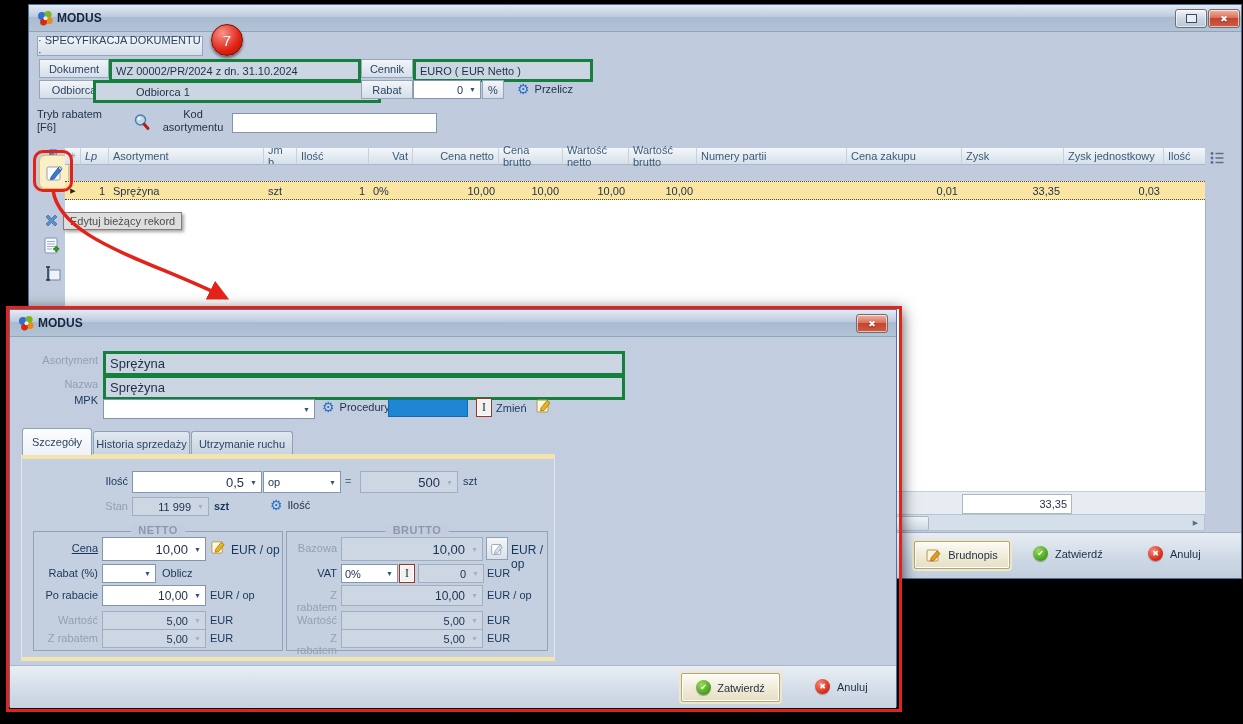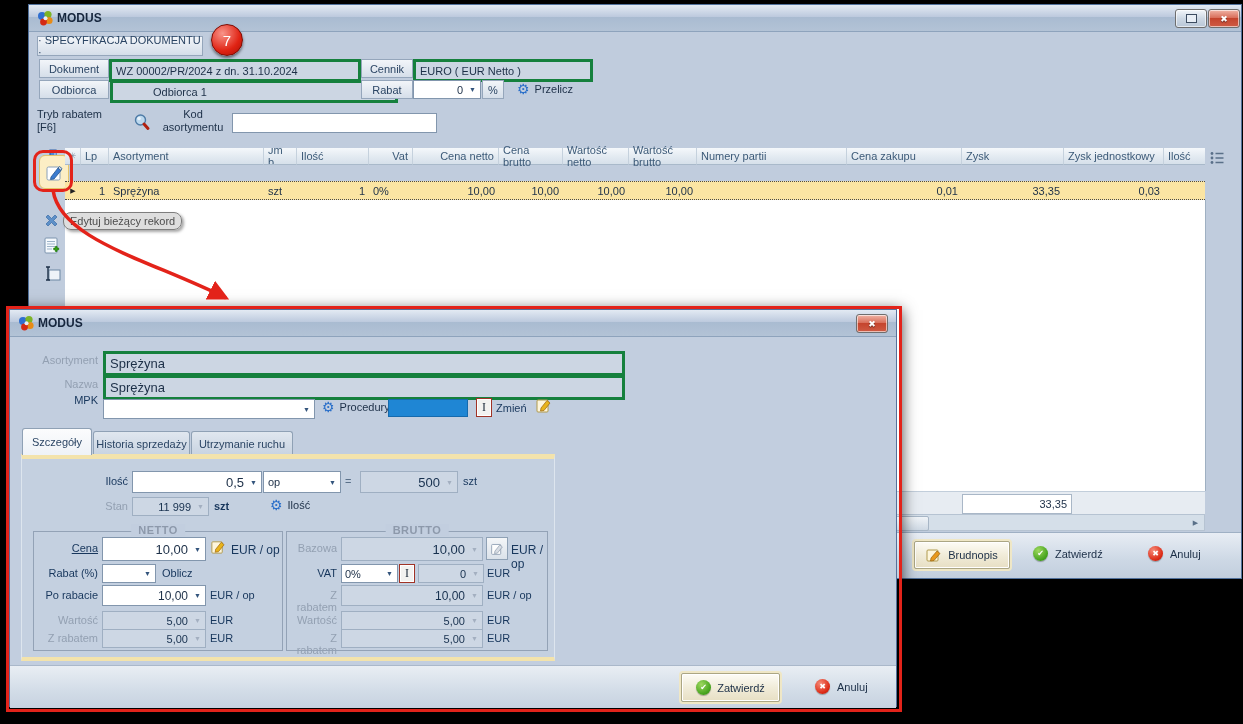--- a/index.html
+++ b/index.html
@@ -98,21 +98,21 @@
   <div class="lbl" style="left:332px;top:54px;width:50px;">
     <span>Cennik</span>
     </div>
   <div class="val" style="left:384px;top:54px;width:166px;">
     <span>EURO ( EUR Netto )</span>
     </div>
 
   <div class="lbl" style="left:10px;top:75px;width:68px;">
     <span>Odbiorca</span>
     </div>
-  <div class="val" style="left:81px;top:75px;width:238px;padding-left:40px;">
+  <div class="val" style="left:64px;top:75px;width:238px;padding-left:40px;">
     <span>Odbiorca 1</span>
     </div>
   <div class="lbl" style="left:332px;top:75px;width:50px;">
     <span>Rabat</span>
     </div>
   <div class="inp combo" style="left:384px;top:75px;width:66px;height:17px;">
     <span style="margin-right:2px;">0</span>
     <span class="dd">▼</span>
     </div>
   <div class="lbl" style="left:453px;top:75px;width:20px;">
@@ -172,21 +172,21 @@
     <svg width="19" height="19" viewBox="0 0 19 19">
       <rect x="6" y="6" width="11" height="10" fill="#eef3f8" stroke="#6d87a4"></rect>
       <path d="M3 3 h4 M5 3 v13 M3 16 h4" stroke="#1c2f47" stroke-width="1.4" fill="none"></path>
     </svg>
   </span>
 
   <div class="grid-row abs" style="left:36px;top:143px;">
     <div class="gh" style="width:16px;justify-content:center;padding:0;color:#7e8ea0;font-size:9px;">
       <span>✳</span>
       </div>
-    <div class="gh" style="width:28px;gap:19px;">
+    <div class="gh" style="width:28px;gap:19px;font-style:italic;">
       <span>Lp</span>
       <span style="font-size:7px;color:#8c9cac;">▲</span>
       </div>
     <div class="gh" style="width:155px;">
         <span>Asortyment</span>
       </div>
     <div class="gh" style="width:33px;overflow:hidden;">
         <span>Jm b...</span>
       </div>
     <div class="gh" style="width:72px;">
@@ -312,21 +312,21 @@
       <span>Zatwierdź</span>
     </div>
     <div class="flatbtn abs" style="left:1119px;top:13px;">
       <span class="circle-ic red">
           <span>✖</span>
         </span>
       <span>Anuluj</span>
     </div>
   </div>
 
-  <div class="tooltip" style="left:34px;top:207px;z-index:5;border-radius:8px;">
+  <div class="tooltip" style="left:34px;top:207px;z-index:5;">
     <span>Edytuj bieżący rekord</span></div>
 </div>
 
 <div class="abs" style="left:6px;top:306px;width:890px;height:400px;border:3px solid #e3231a;z-index:20;box-shadow:0 4px 14px rgba(0,0,0,.7);">
 <div class="abs" style="left:0;top:0;width:888px;height:398px;background:#c2cedf;border:1px solid #56719b;box-sizing:border-box;">
   <div class="titlebar">
     <span class="abs" style="left:8px;top:5px;">
       <svg width="16" height="16" viewBox="0 0 16 16">
         <circle cx="5" cy="6" r="4" fill="#2f6fd0"></circle>
             <circle cx="11" cy="4.5" r="3.6" fill="#7db427"></circle>

